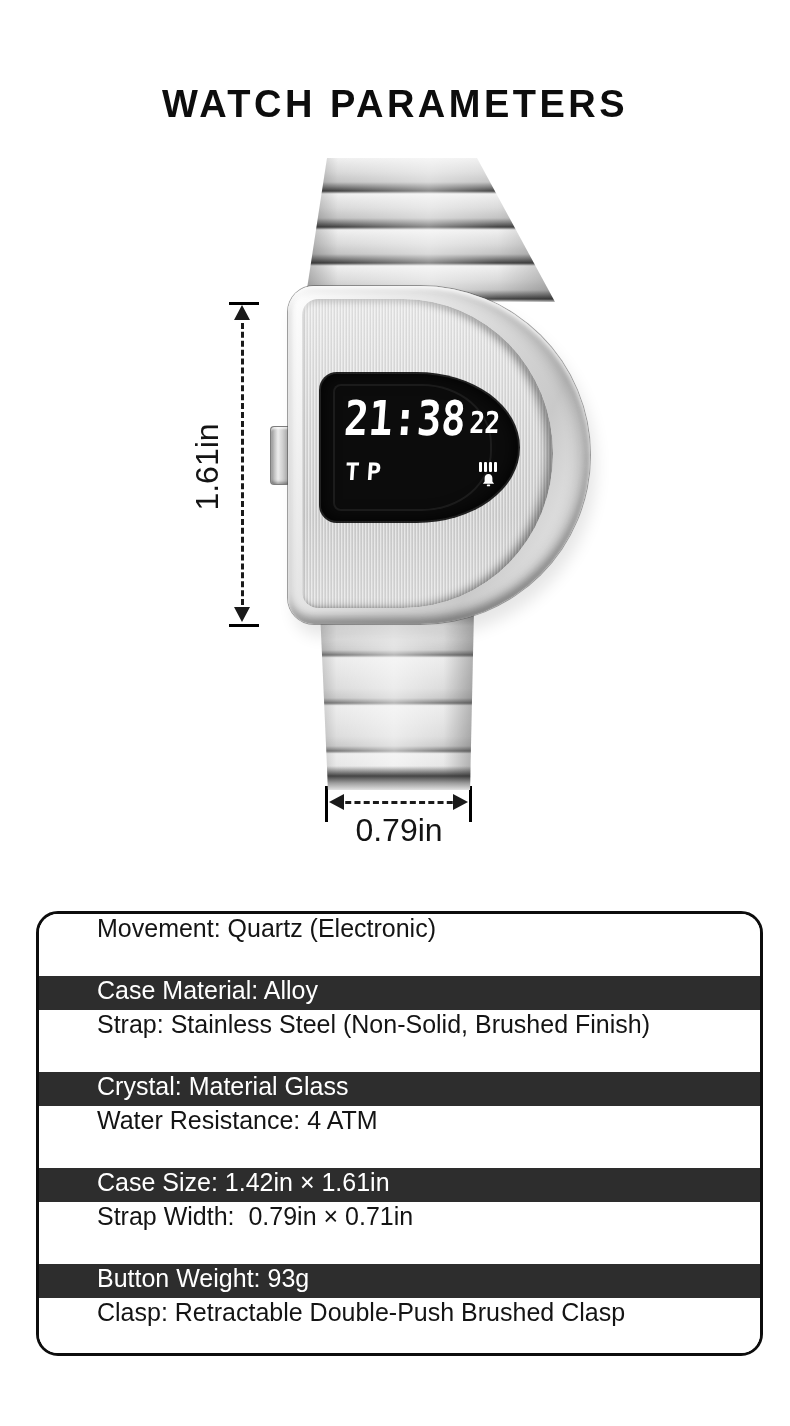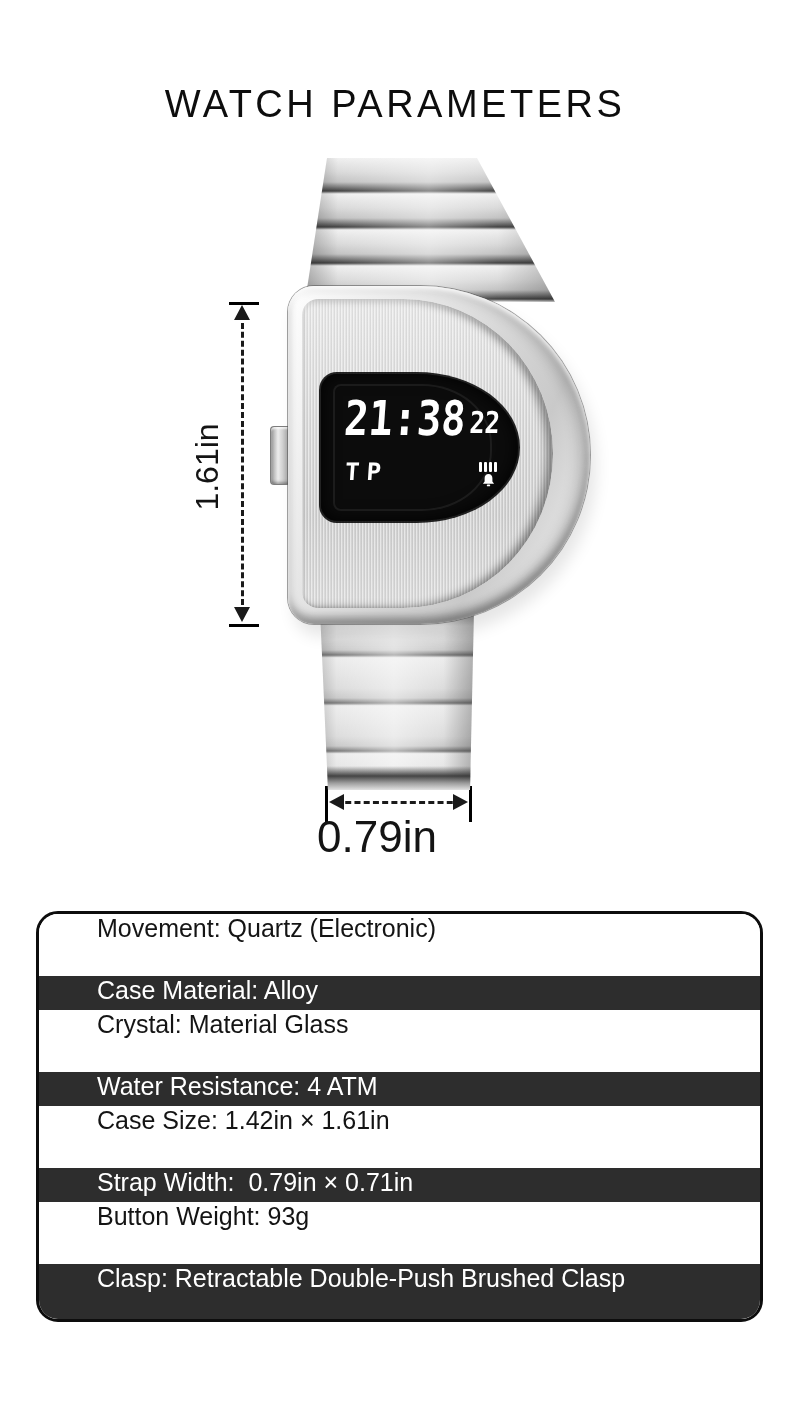--- a/index.html
+++ b/index.html
@@ -5,21 +5,21 @@
   html,body{margin:0;padding:0;}
   body{
     width:790px;height:1426px;background:#ffffff;position:relative;overflow:hidden;
     font-family:"Liberation Sans",sans-serif;color:#141414;
   }
   .abs{position:absolute;}
 
   
   .title{
     position:absolute;left:0;top:58px;width:100%;text-align:center;
-    font-size:38px;font-weight:normal;letter-spacing:3.5px;color:#0d0d0d;
+    font-size:38px;font-weight:bold;letter-spacing:3.5px;color:#0d0d0d;
   }
 
   
   .strap-top{
     position:absolute;left:305px;top:158px;width:275px;height:144px;
     clip-path:polygon(22px 0%,172px 0%,250px 100%,0% 100%);
     background:
       linear-gradient(90deg,rgba(0,0,0,.25) 0,rgba(255,255,255,0) 12%,rgba(255,255,255,.38) 45%,rgba(0,0,0,0) 70%,rgba(0,0,0,.28) 98%),
       repeating-linear-gradient(180deg,#f0f0f0 0px,#dadada 14px,#c3c3c3 24px,#6e6e6e 30px,#434343 33px,#f7f7f7 36px);
     z-index:1;
@@ -99,21 +99,21 @@
   .vm-arrow-down{left:234px;top:607px;width:0;height:0;border-left:8px solid transparent;border-right:8px solid transparent;border-top:15px solid #1a1a1a;}
   .vm-label{
     left:146px;top:449px;width:122px;height:36px;line-height:36px;text-align:center;
     transform:rotate(-90deg);font-size:32px;color:#141414;
   }
   .hm-tick-left{left:325px;top:786px;width:0;height:36px;border-left:3px solid #000;}
   .hm-tick-right{left:469px;top:786px;width:0;height:36px;border-left:3px solid #000;}
   .hm-dash{left:336px;top:801px;width:126px;height:0;border-top:3px dashed #1a1a1a;}
   .hm-arrow-left{left:329px;top:794px;width:0;height:0;border-top:8px solid transparent;border-bottom:8px solid transparent;border-right:15px solid #1a1a1a;}
   .hm-arrow-right{left:453px;top:794px;width:0;height:0;border-top:8px solid transparent;border-bottom:8px solid transparent;border-left:15px solid #1a1a1a;}
-  .hm-label{left:317px;top:812px;width:164px;font-size:44px;color:#141414;}
+  .hm-label{left:317px;top:812px;width:164px;text-align:center;font-size:32px;color:#141414;}
 
   
   .specs{
     position:absolute;left:36px;top:911px;width:721px;
     border:3px solid #0d0d0d;border-radius:22px;overflow:hidden;background:#ffffff;
   }
   .spec-row{
     display:flex;align-items:flex-start;padding-left:58px;height:62px;
     background:#ffffff;color:#141414;font-size:25px;
   }
@@ -177,20 +177,23 @@
 </div>
 
 <div class="specs">
   <div class="spec-row">
       <span>Movement: Quartz (Electronic)</span>
     </div>
   <div class="spec-row">
       <span>Case Material: Alloy</span>
     </div>
   <div class="spec-row">
+      <span>Strap: Stainless Steel (Non-Solid, Brushed Finish)</span>
+    </div>
+  <div class="spec-row">
       <span>Crystal: Material Glass</span>
     </div>
   <div class="spec-row">
       <span>Water Resistance: 4 ATM</span>
     </div>
   <div class="spec-row">
       <span>Case Size: 1.42in × 1.61in</span>
     </div>
   <div class="spec-row">
       <span>Strap Width:  0.79in × 0.71in</span>

